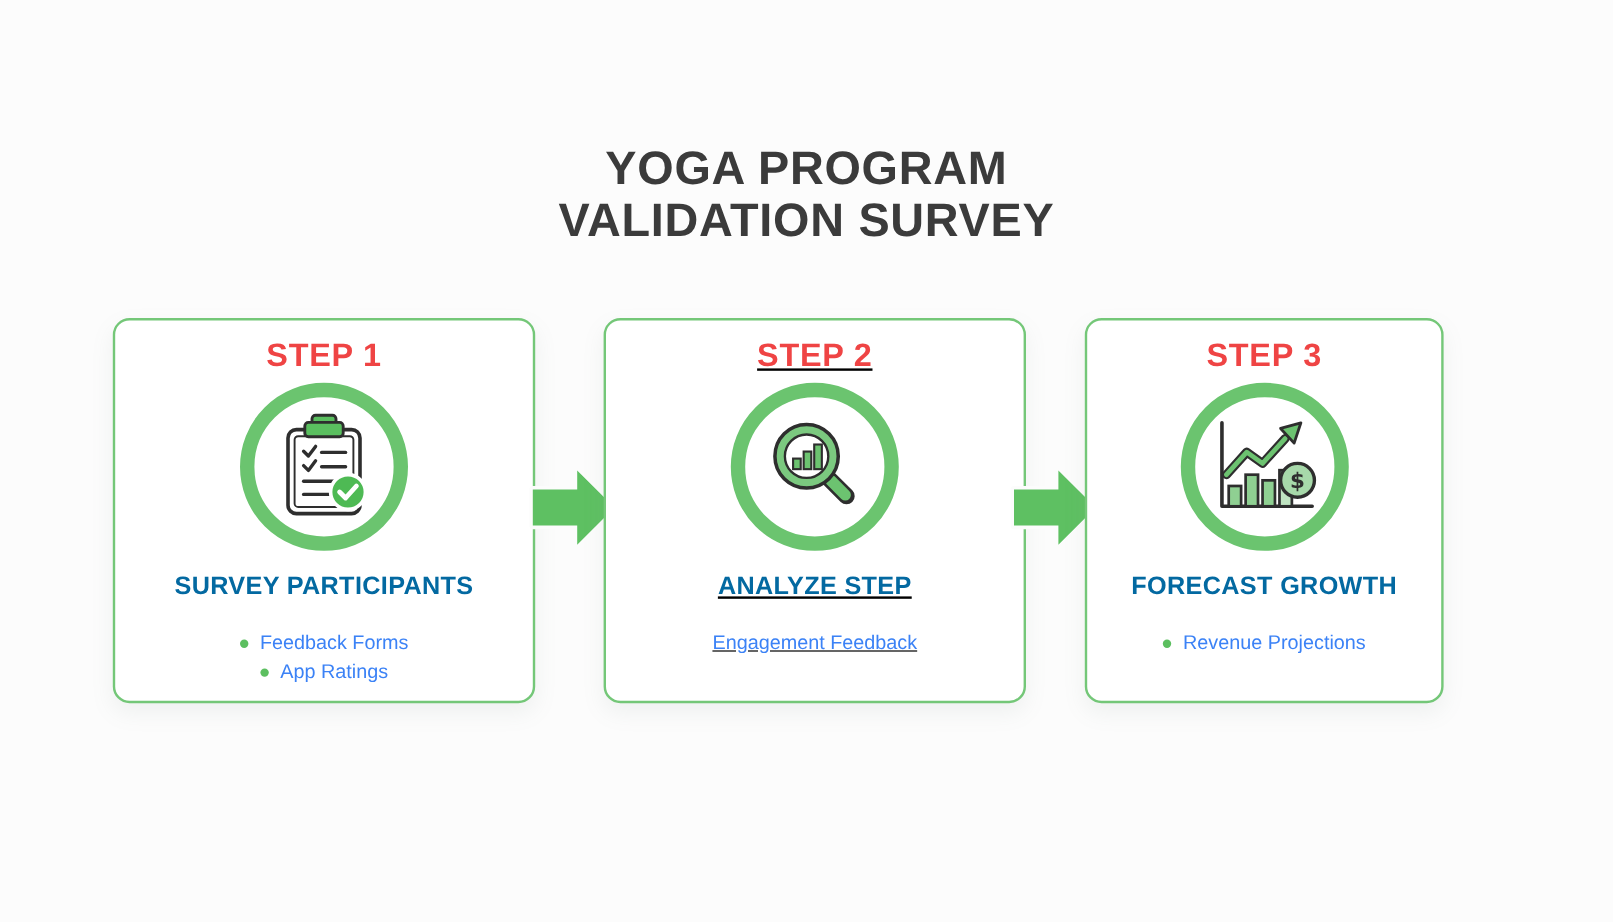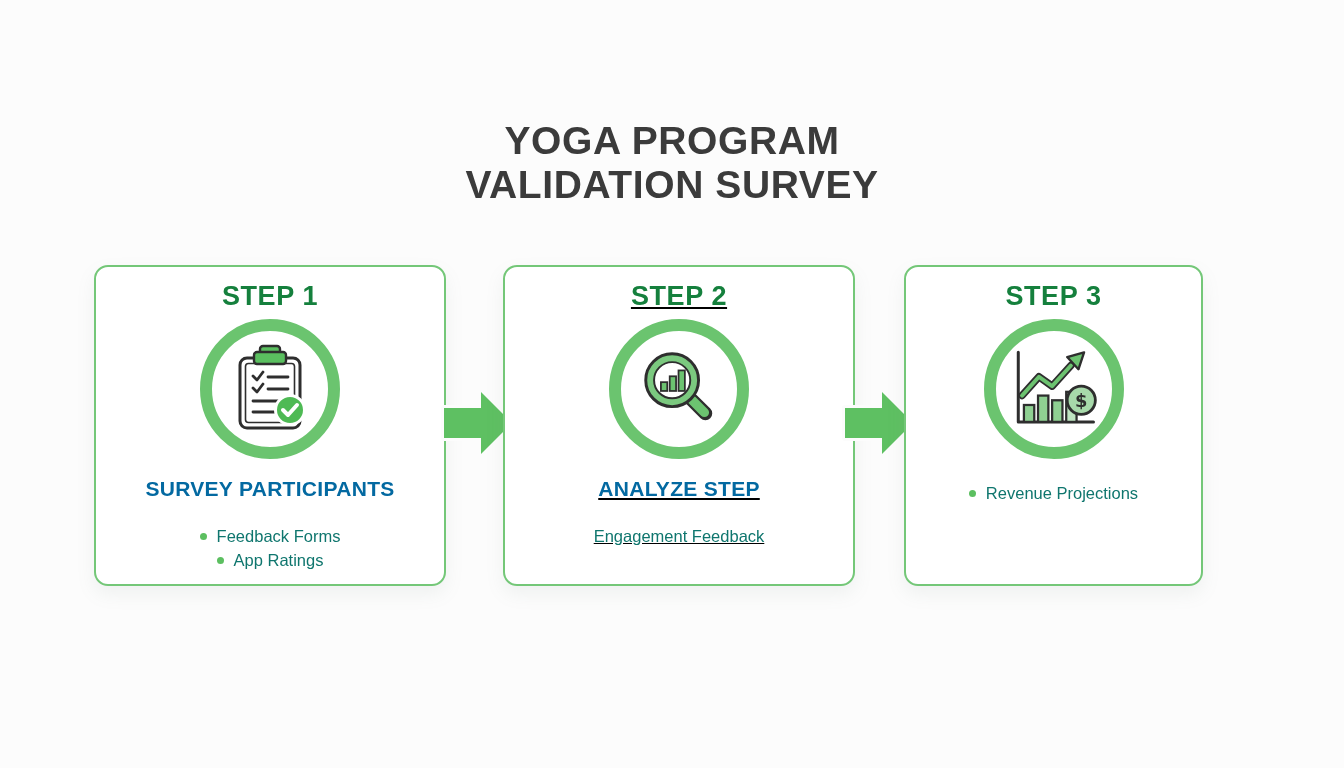--- a/index.html
+++ b/index.html
@@ -32,21 +32,21 @@
     box-shadow: 0 8px 18px rgba(130,145,135,0.10);
     display: flex; flex-direction: column; align-items: center;
   }
   .card-1 { left: 94px;  width: 352px; }
   .card-2 { left: 503px; width: 352px; text-decoration: underline; }
   .card-3 { left: 904px; width: 299px; }
 
   .step-label {
     margin-top: 13px;
     font-size: 27px; font-weight: bold;
-    color: #15803d;
+    color: #ef4444;
     letter-spacing: 0.6px;
     line-height: 32px;
   }
 
   .ring {
     margin-top: 7px;
     width: 140px; height: 140px;
     box-sizing: border-box;
     border: 12px solid #6bc46f;
     border-radius: 50%;
@@ -61,21 +61,21 @@
     letter-spacing: 0.3px;
     line-height: 26px;
   }
 
   .items {
     margin-top: 26px;
     display: flex; flex-direction: column;
     align-items: center;
     gap: 7px;
     font-size: 16.5px;
-    color: #0f766e;
+    color: #3b82f6;
     justify-content: center;
   }
   .item { display: flex; align-items: center; gap: 10px; line-height: 17px; }
   .dot {
     width: 7px; height: 7px; border-radius: 50%;
     background: #5cbf60; display: inline-block; flex: none;
   }
 
   .arrow { position: absolute; top: 361px; width: 74px; height: 70px; }
   .arrow-1 { left: 441px; }
@@ -162,20 +162,21 @@
         <rect x="33" y="52" width="11" height="28" fill="#8fd092" stroke="#2e2e2e" stroke-width="2.4"></rect>
         <rect x="48" y="57" width="11" height="23" fill="#8fd092" stroke="#2e2e2e" stroke-width="2.4"></rect>
         <rect x="63" y="48" width="11" height="32" fill="#bfe4c1" stroke="#2e2e2e" stroke-width="2.4"></rect>
         <polyline points="16,52 34,32 48,42 68,20" fill="none" stroke="#2e2e2e" stroke-width="8" stroke-linecap="round" stroke-linejoin="round"></polyline>
         <polyline points="16,52 34,32 48,42 68,20" fill="none" stroke="#6cc370" stroke-width="4.2" stroke-linecap="round" stroke-linejoin="round"></polyline>
         <polygon points="82,6 64,11 76,24" fill="#6cc370" stroke="#2e2e2e" stroke-width="2.5" stroke-linejoin="round"></polygon>
         <circle cx="79" cy="57" r="15" fill="#a7d9aa" stroke="#2e2e2e" stroke-width="3"></circle>
         <text x="79" y="64" text-anchor="middle" font-size="19" font-weight="bold" fill="#2e2e2e" font-family="DejaVu Sans, sans-serif">$</text>
       </svg>
     </div>
+    <div class="heading">FORECAST GROWTH</div>
     <div class="items">
       <div class="item">
         <span class="dot"></span>
         <span>Revenue Projections</span>
       </div>
     </div>
   </div>
 
 </div>
 

